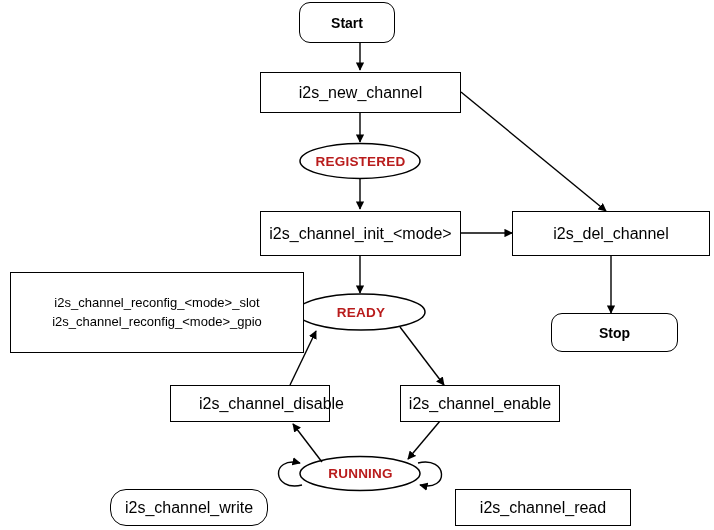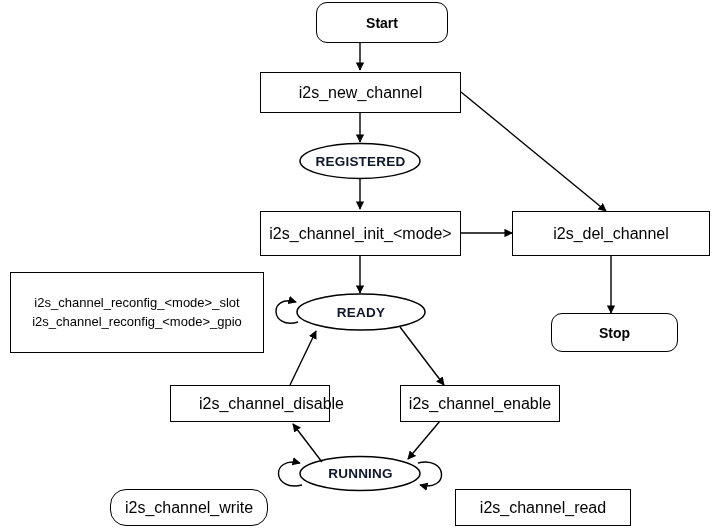--- a/index.html
+++ b/index.html
@@ -39,21 +39,21 @@
   }
   .terminator {
     border: 1.8px solid #000000;
     border-radius: 11px;
     font-size: 14px;
     font-weight: bold;
   }
   .state-label {
     font-size: 13.5px;
     font-weight: bold;
-    color: #0f172a;
+    color: #b91c1c;
     letter-spacing: 0.2px;
     background: transparent;
     border: none;
     pointer-events: none;
   }
   .multiline {
     flex-direction: column;
     font-size: 13px;
     line-height: 1.42;
   }
@@ -89,21 +89,21 @@
     <path d="M 418 463 C 448 456 450 492 420 485" marker-end="url(#arrow)"></path>
   </g>
 
   <g stroke="#000000" stroke-width="1.5" fill="none">
     <ellipse cx="360" cy="161" rx="60" ry="17.5"></ellipse>
     <ellipse cx="361" cy="312" rx="64" ry="18"></ellipse>
     <ellipse cx="360" cy="473.5" rx="60" ry="17"></ellipse>
   </g>
 </svg>
 
-<div class="node terminator" style="left:316px; top:2px; width:132px; height:41px;">
+<div class="node terminator" style="left:299px; top:2px; width:96px; height:41px;">
   <span>Start</span>
 </div>
 
 <div class="node box" style="left:260px; top:72px; width:201px; height:41px;">
   <span>i2s_new_channel</span>
 </div>
 
 <div class="node state-label" style="left:300px; top:144px; width:121px; height:35px;">
   <span>REGISTERED</span>
 </div>
@@ -117,21 +117,21 @@
 </div>
 
 <div class="node terminator" style="left:551px; top:313px; width:127px; height:39px;">
   <span>Stop</span>
 </div>
 
 <div class="node state-label" style="left:298px; top:295px; width:126px; height:35px;">
   <span>READY</span>
 </div>
 
-<div class="node box multiline" style="left:10px; top:272px; width:254px; height:81px;">
+<div class="node box multiline" style="left:10px; top:272px; width:294px; height:81px;">
   <span>i2s_channel_reconfig_&lt;mode&gt;_slot</span>
   <span>i2s_channel_reconfig_&lt;mode&gt;_gpio</span>
 </div>
 
 <div class="node box" style="left:170px; top:385px; width:160px; height:37px;padding-left:43px;">
   <span>i2s_channel_disable</span>
 </div>
 
 <div class="node box" style="left:400px; top:385px; width:160px; height:37px;justify-content:center;">
   <span>i2s_channel_enable</span>

